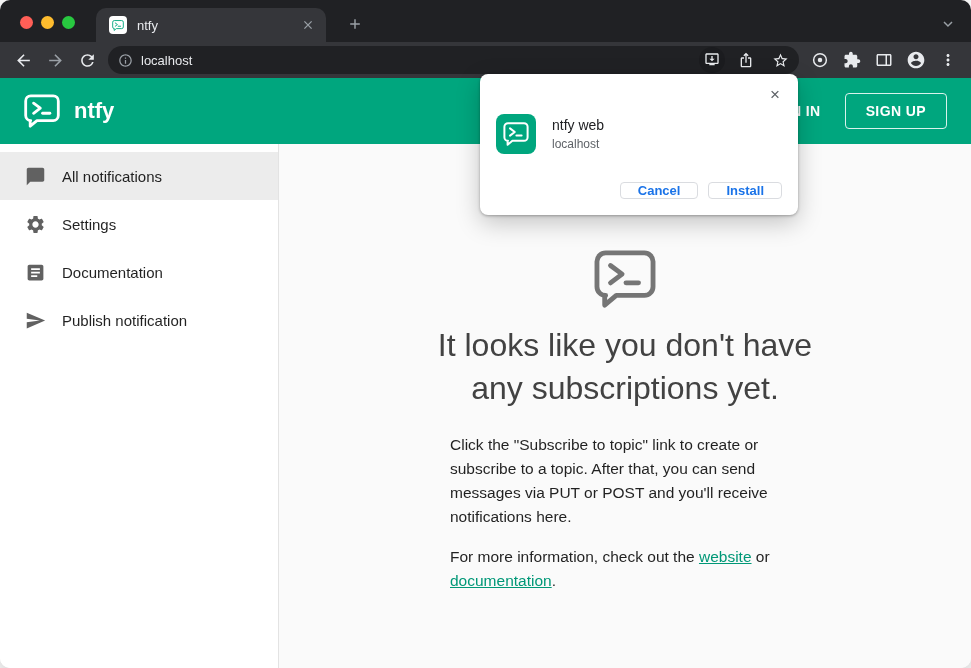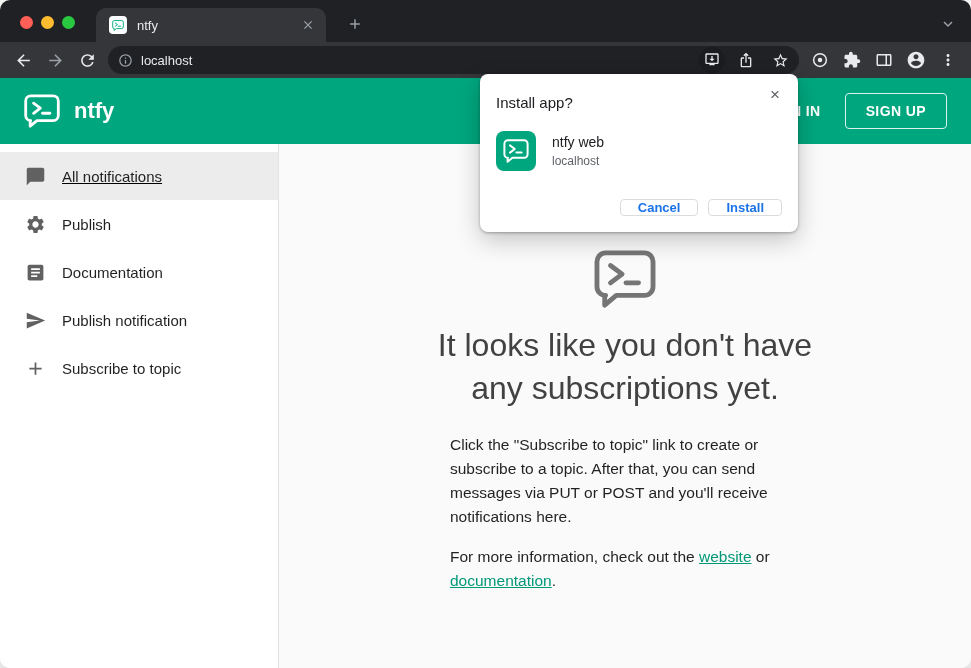--- a/index.html
+++ b/index.html
@@ -48,21 +48,21 @@
   .brand { display:flex; align-items:center; gap:14px; }
   .brand-name { font-size:22px; font-weight:bold; }
   .header-actions { margin-left:auto; display:flex; align-items:center; gap:18px; }
   .signin { font-size:14px; font-weight:bold; letter-spacing:.4px; padding:8px 6px; cursor:pointer; }
   .signup { font-size:14px; font-weight:bold; letter-spacing:.4px; border:1px solid rgba(255,255,255,.85); border-radius:4px; padding:9px 20px; cursor:pointer; }
 
   
   .app-body { display:flex; height:524px; }
   .sidebar { width:279px; background:#ffffff; border-right:1px solid #e3e3e3; padding-top:8px; }
   .side-item { height:48px; display:flex; align-items:center; padding:0 16px 0 24px; gap:16px; cursor:pointer; }
-  .side-item.selected { background:#ececec;text-decoration:underline; }
+  .side-item.selected { background:#ececec; }
   .side-icon { width:22px; height:22px; color:#616161; display:flex; align-items:center; justify-content:center; flex:0 0 auto; }
   .side-label { font-size:15px; color:rgba(0,0,0,.87); }
 
   .main { flex:1; background:#fafafa; overflow:hidden; }
   .empty-wrap { margin-top:106px; text-align:center; }
   .empty-logo { color:#757575; }
   .empty-heading { font-size:32px; font-weight:400; color:#424242; max-width:420px; margin:16px auto 0; line-height:1.33; }
   .empty-para { width:350px; margin:24px auto 0; text-align:left; font-size:15.5px; color:rgba(0,0,0,.87); line-height:24px; }
   .empty-para.second { margin-top:16px; }
   .tlink { color:#009877; text-decoration:underline; cursor:pointer; }
@@ -223,62 +223,53 @@
             </svg>
         </span>
         <span class="side-label">All notifications</span>
       </div>
       <div class="side-item">
         <span class="side-icon">
           <svg viewBox="0 0 24 24" width="21" height="21" fill="currentColor">
               <path d="M19.14 12.94c.04-.3.06-.61.06-.94 0-.32-.02-.64-.07-.94l2.03-1.58c.18-.14.23-.41.12-.61l-1.92-3.32c-.12-.22-.37-.29-.59-.22l-2.39.96c-.5-.38-1.03-.7-1.62-.94l-.36-2.54c-.04-.24-.24-.41-.48-.41h-3.84c-.24 0-.43.17-.47.41l-.36 2.54c-.59.24-1.13.57-1.62.94l-2.39-.96c-.22-.08-.47 0-.59.22L2.74 8.87c-.12.21-.08.47.12.61l2.03 1.58c-.05.3-.09.63-.09.94s.02.64.07.94l-2.03 1.58c-.18.14-.23.41-.12.61l1.92 3.32c.12.22.37.29.59.22l2.39-.96c.5.38 1.03.7 1.62.94l.36 2.54c.05.24.24.41.48.41h3.84c.24 0 .44-.17.47-.41l.36-2.54c.59-.24 1.13-.56 1.62-.94l2.39.96c.22.08.47 0 .59-.22l1.92-3.32c.12-.22.07-.47-.12-.61l-2.01-1.58zM12 15.6c-1.98 0-3.6-1.62-3.6-3.6s1.62-3.6 3.6-3.6 3.6 1.62 3.6 3.6-1.62 3.6-3.6 3.6z"></path>
             </svg>
         </span>
-        <span class="side-label">Publish</span>
+        <span class="side-label">Settings</span>
       </div>
       <div class="side-item">
         <span class="side-icon">
           <svg viewBox="0 0 24 24" width="21" height="21" fill="currentColor">
               <path d="M19 3H5c-1.1 0-2 .9-2 2v14c0 1.1.9 2 2 2h14c1.1 0 2-.9 2-2V5c0-1.1-.9-2-2-2zm-5 14H7v-2h7v2zm3-4H7v-2h10v2zm0-4H7V7h10v2z"></path>
             </svg>
         </span>
         <span class="side-label">Documentation</span>
       </div>
       <div class="side-item">
         <span class="side-icon">
           <svg viewBox="0 0 24 24" width="21" height="21" fill="currentColor">
               <path d="M2.01 21L23 12 2.01 3 2 10l15 2-15 2z"></path>
             </svg>
         </span>
         <span class="side-label">Publish notification</span>
-      </div>
-      <div class="side-item">
-        <span class="side-icon">
-          <svg viewBox="0 0 24 24" width="21" height="21" fill="currentColor">
-              <path d="M19 13h-6v6h-2v-6H5v-2h6V5h2v6h6v2z"></path>
-            </svg>
-        </span>
-        <span class="side-label">Subscribe to topic</span>
       </div>
     </nav>
 
     <main class="main">
       <div class="empty-wrap">
         <svg class="empty-logo" viewBox="0 0 64 60" width="62" height="58" style="margin:0 auto">
             <use href="#ntfy-logo"></use>
           </svg>
         <h2 class="empty-heading">It looks like you don't have any subscriptions yet.</h2>
         <p class="empty-para">Click the "Subscribe to topic" link to create or subscribe to a topic. After that, you can send messages via PUT or POST and you'll receive notifications here.</p>
         <p class="empty-para second"><span>For more information, check out the </span><a class="tlink">website</a><span> or </span><a class="tlink">documentation</a><span>.</span></p>
       </div>
     </main>
   </div>
 
   <div class="install-dialog">
-    <div class="dlg-title">Install app?</div>
     <span class="dlg-close">×</span>
     <div class="dlg-app">
       <span class="dlg-appicon">
         <svg viewBox="0 0 64 60" width="26" height="24">
             <use href="#ntfy-logo"></use>
           </svg>
       </span>
       <div>
         <div class="dlg-appname">ntfy web</div>
         <div class="dlg-origin">localhost</div>

